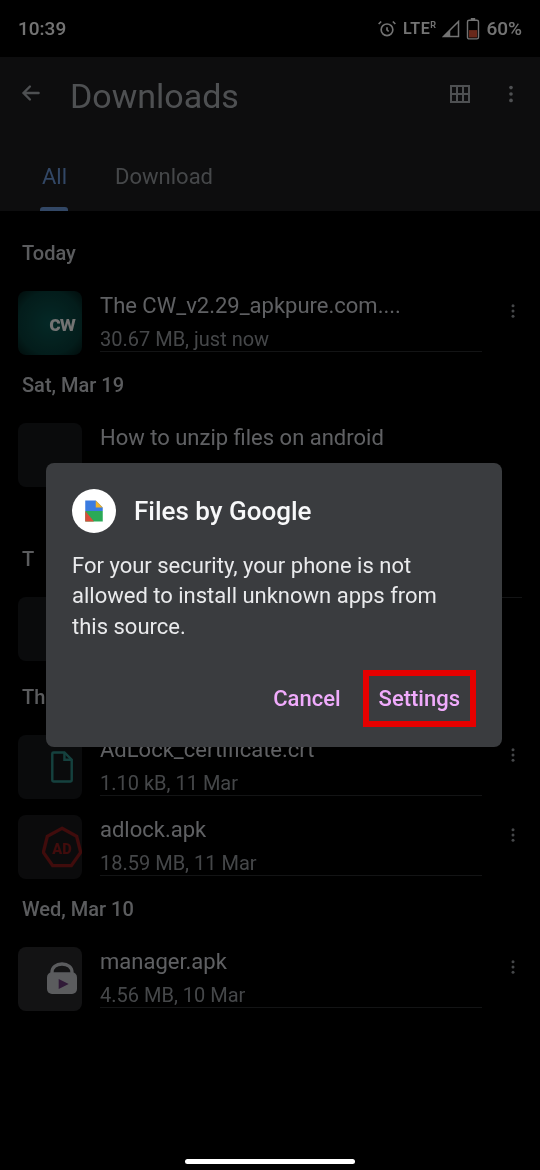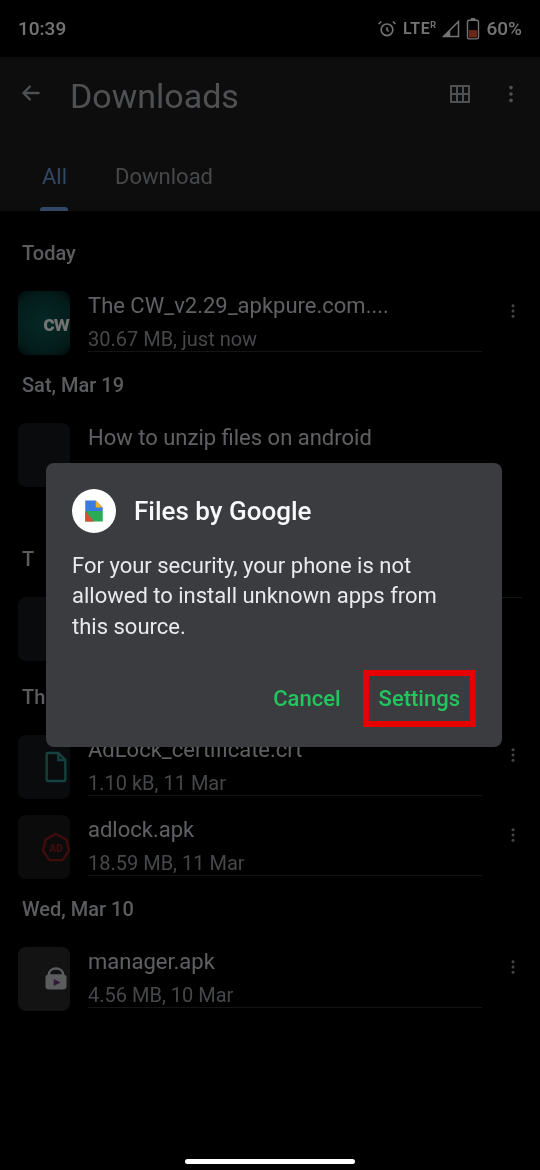--- a/index.html
+++ b/index.html
@@ -114,21 +114,21 @@
       font-weight: 500;
       padding: 18px 22px 10px 22px;
     }
     .file-row {
       display: flex;
       align-items: flex-start;
       padding: 16px 18px 0 18px;
       gap: 18px;
     }
     .thumb {
-      width: 52px;
+      width: 64px;
       height: 64px;
       border-radius: 8px;
       display: flex;
       align-items: center;
       justify-content: center;
       flex-shrink: 0;
       background: #1a1a1c;
       padding-left: 24px;
     }
     .thumb.cw {
@@ -211,21 +211,21 @@
     }
     .dialog-actions {
       display: flex;
       justify-content: flex-end;
       gap: 8px;
       margin-top: 28px;
       align-items: center;
     }
     .dialog-btn {
       font-size: 22px;
-      color: #22c55e;
+      color: #f0abfc;
       padding: 10px 14px;
       background: none;
       border: none;
       font-weight: 500;
       cursor: pointer;
     }
     .highlight-box {
       border: 6px solid #e60000;
       padding: 4px 8px;
     }

